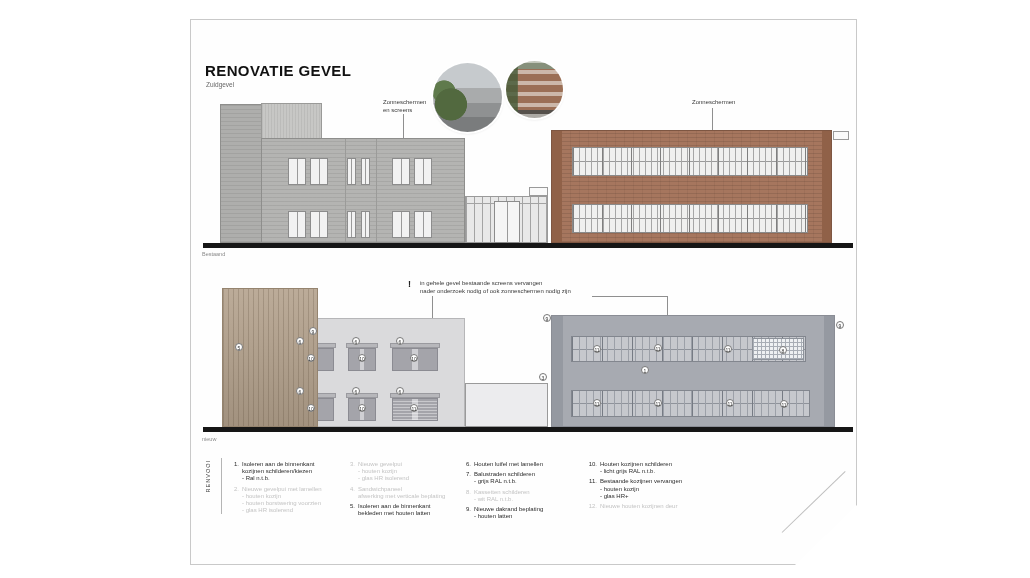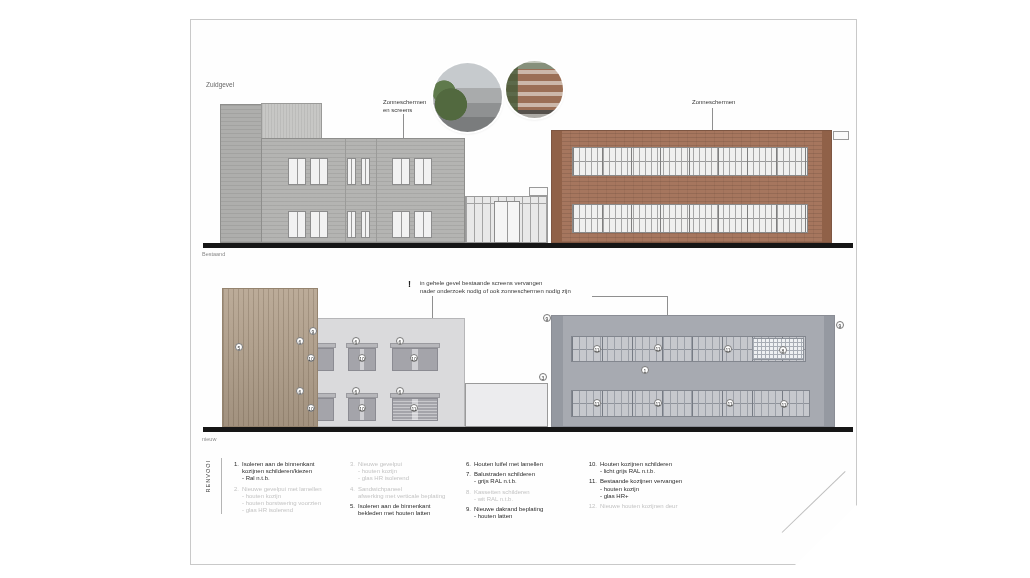--- a/index.html
+++ b/index.html
@@ -102,20 +102,21 @@
   .note-mark{position:absolute;font-size:9px;font-weight:bold;color:#222;}
 </style>
 </head>
 <body>
 
 <div id="canvas">
 
   <div id="sheet"></div>
   <div id="fold-line"></div>
 
+  <div class="title">RENOVATIE GEVEL</div>
   <div class="subtitle">Zuidgevel</div>
 
   <div class="photo" id="photo-1"></div>
   <div class="photo" id="photo-2"></div>
 
   <div class="note-text" style="left:383px;top:99px;">
     <span>Zonneschermen</span><br>
     <span>en screens</span>
   </div>
   <div class="vline" style="left:403px;top:114px;height:99px;"></div>

